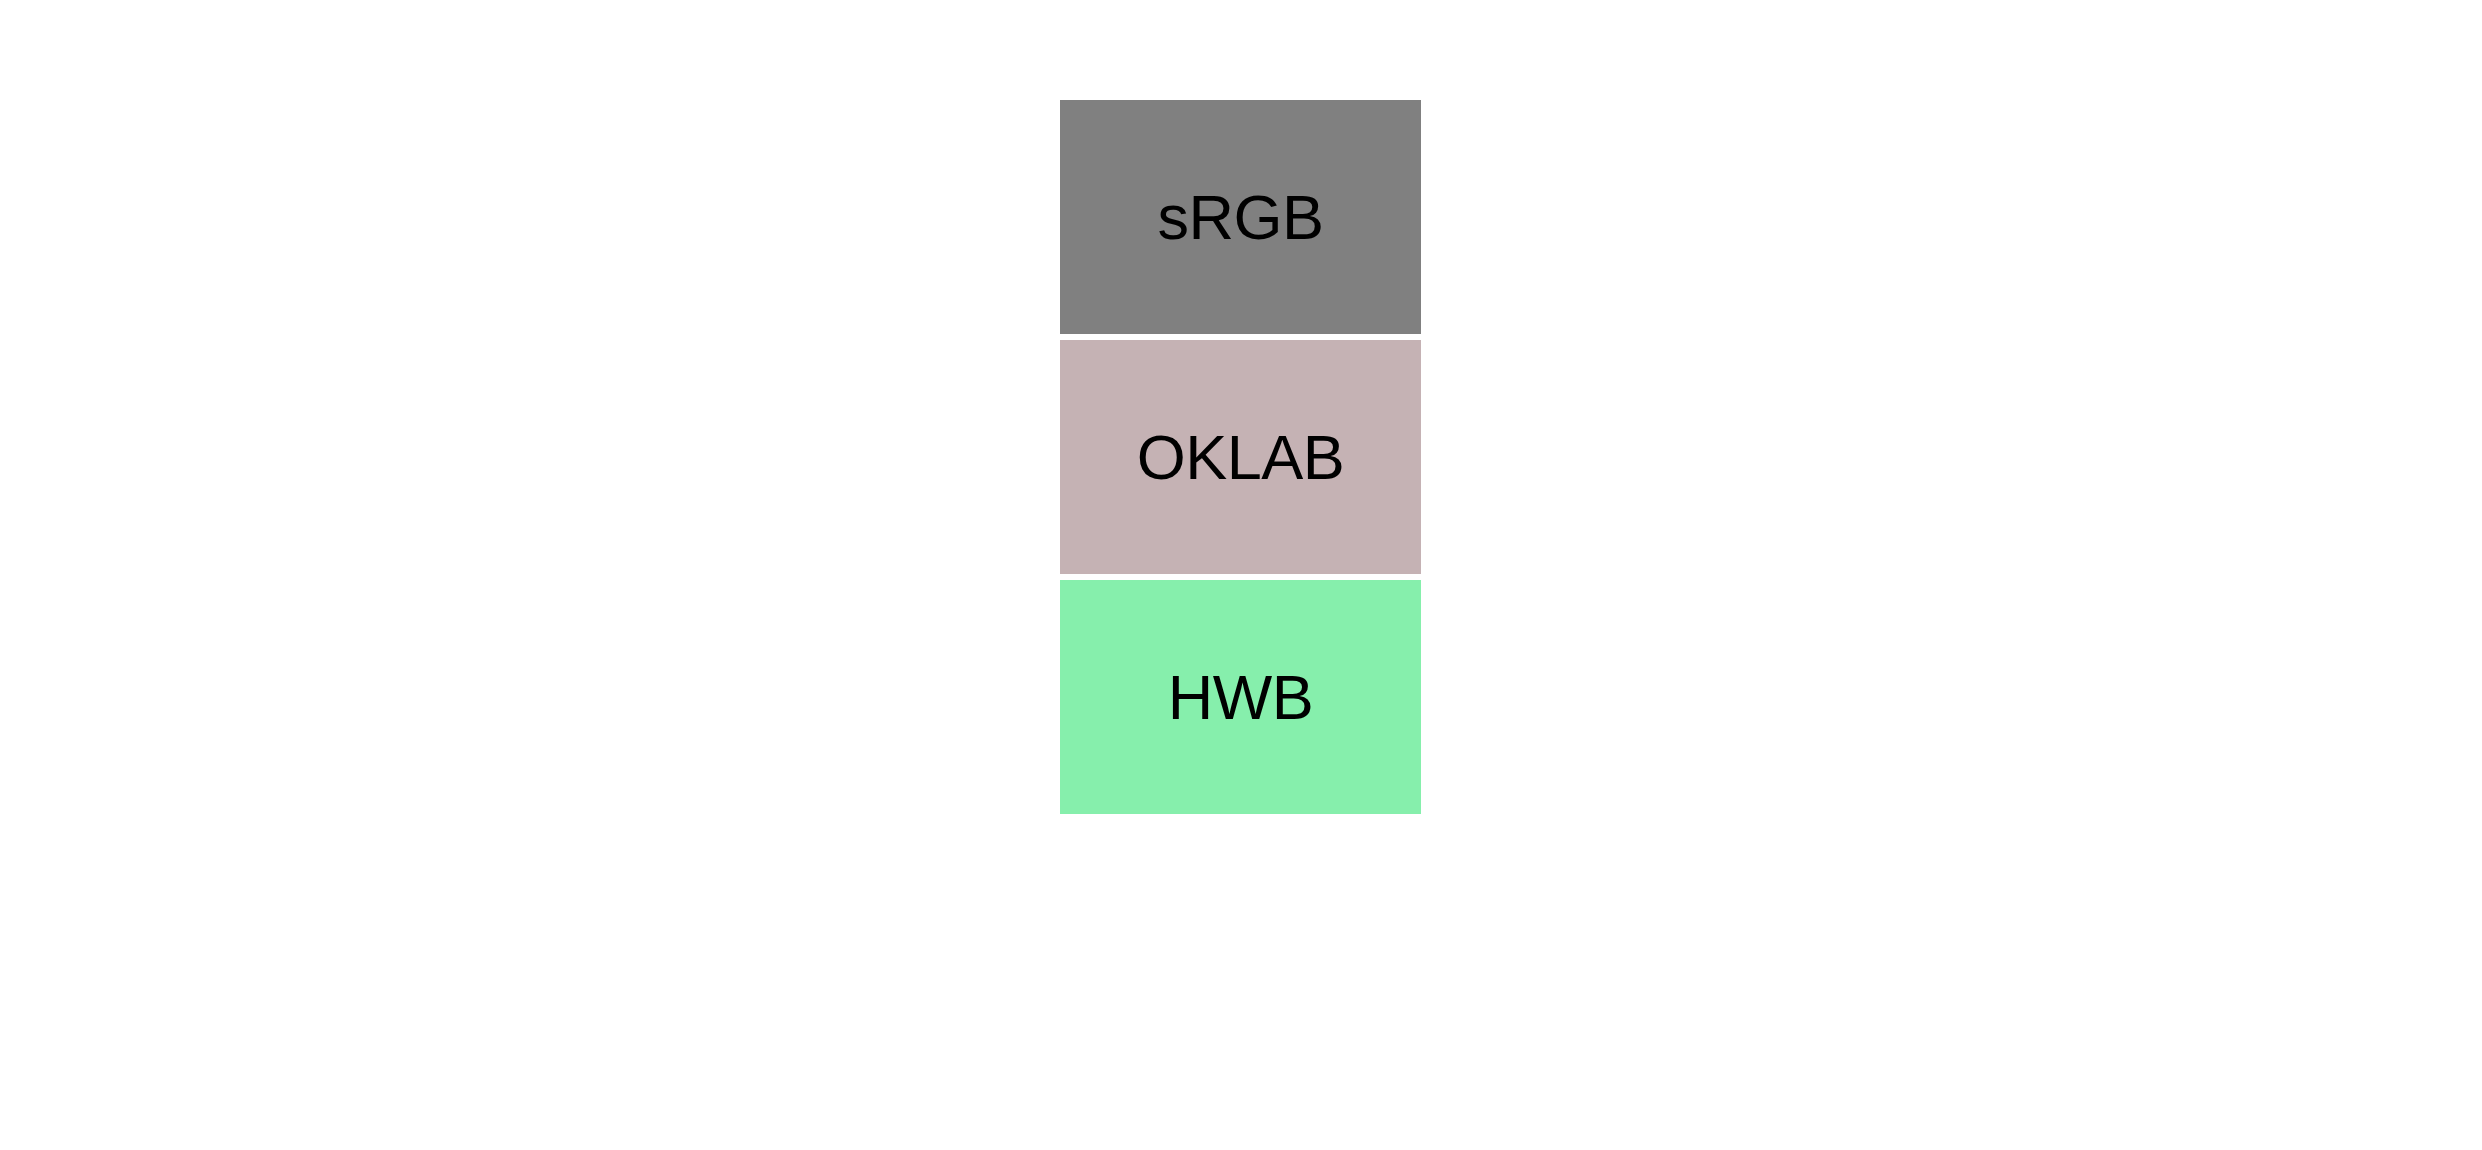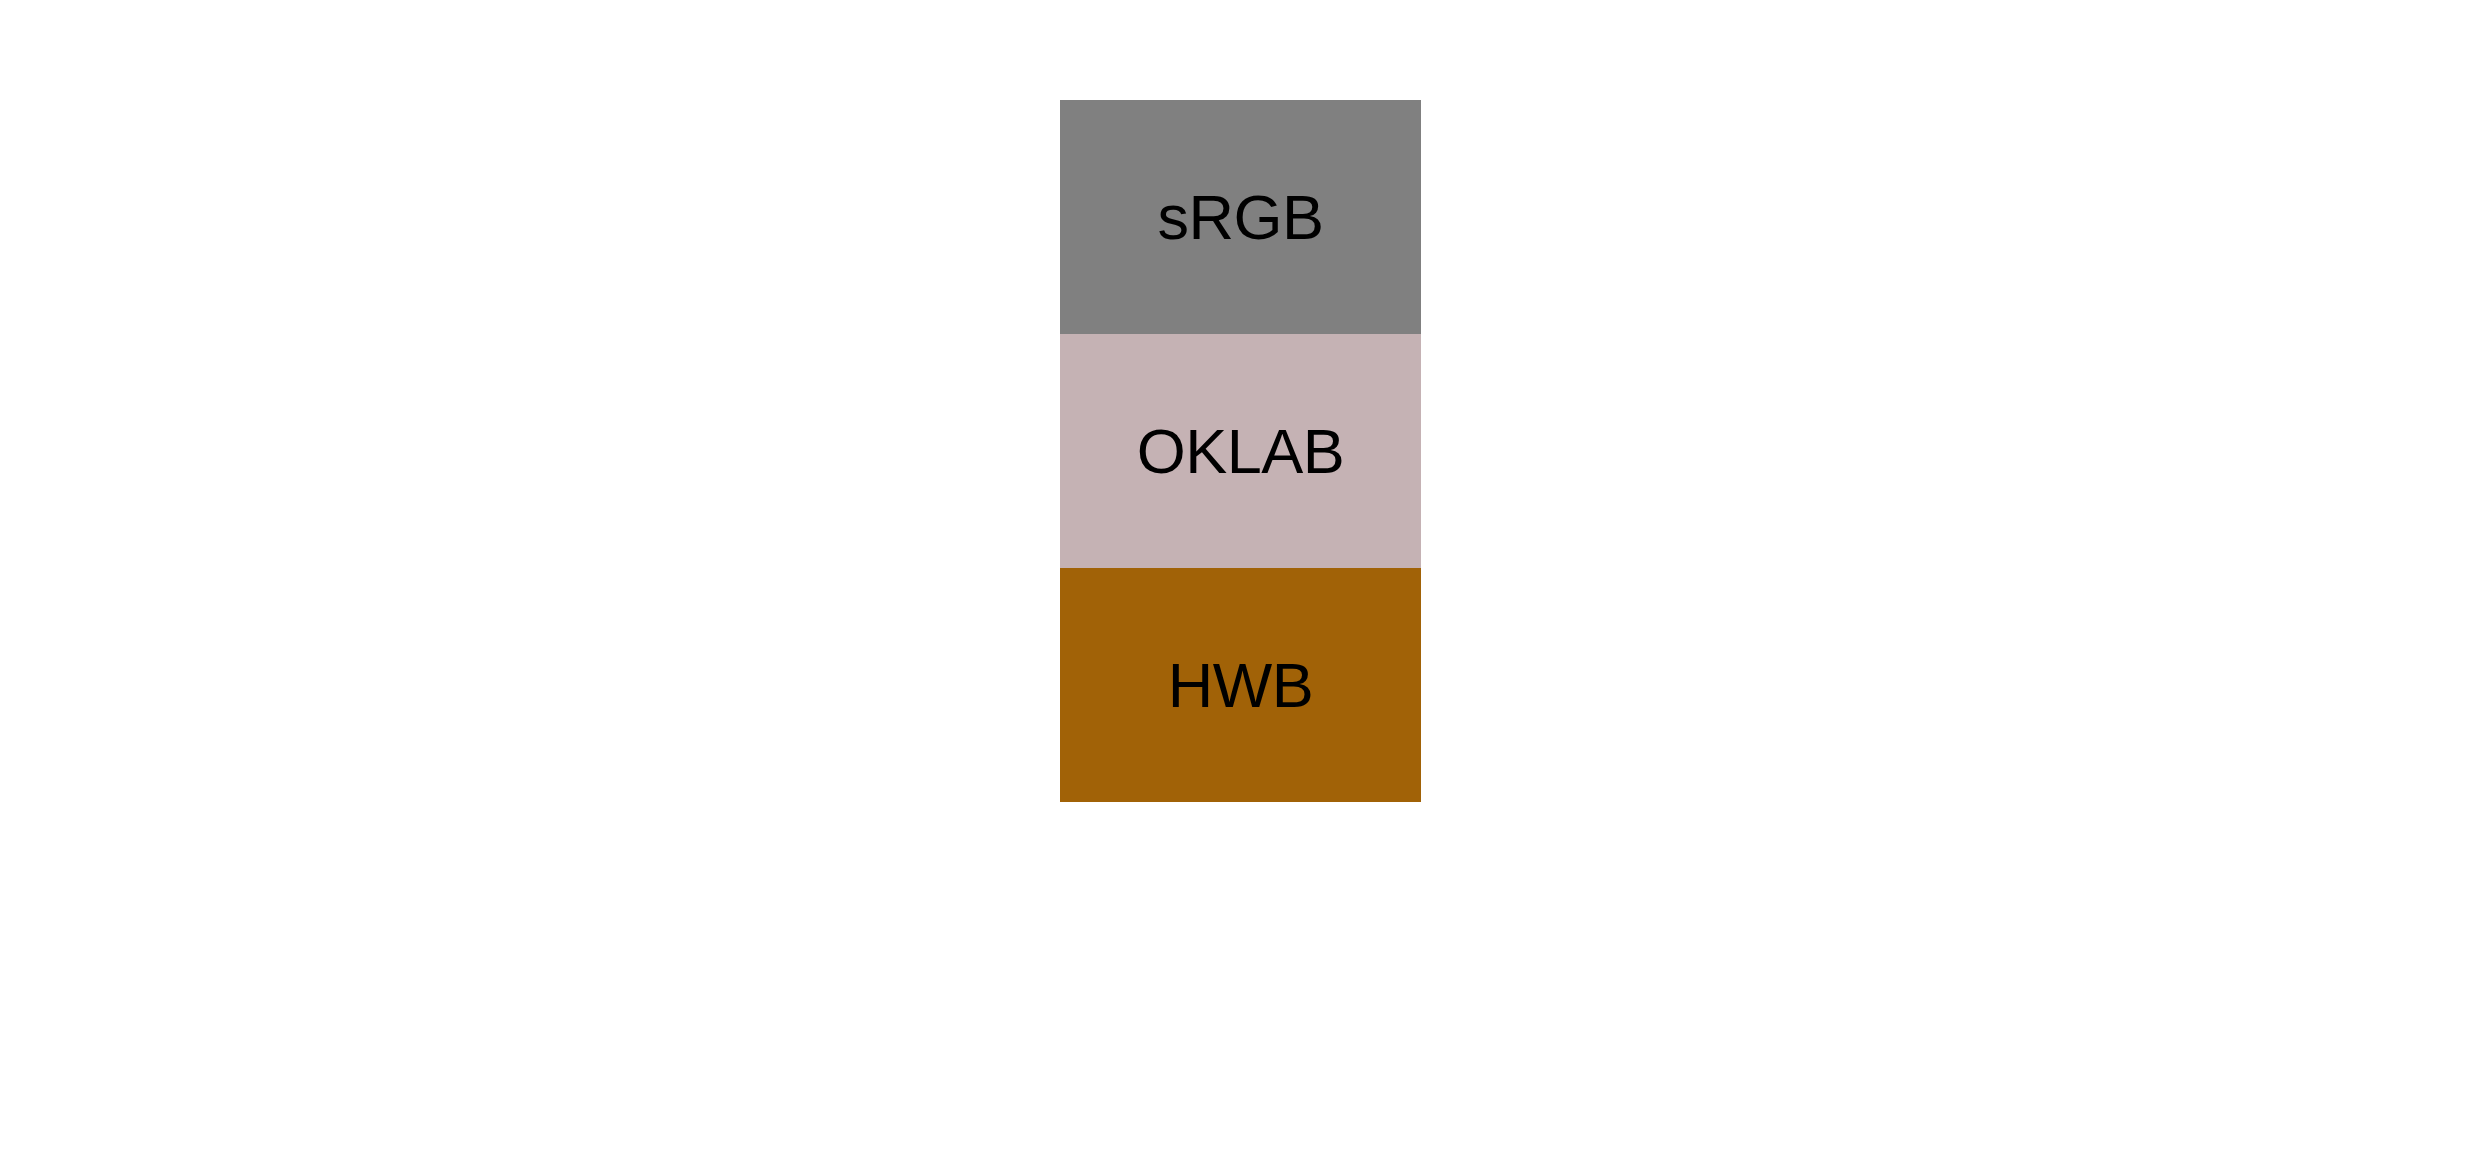--- a/index.html
+++ b/index.html
@@ -15,20 +15,21 @@
     overflow: hidden;
   }
   .swatch-stack {
     position: absolute;
     left: 1060px;
     top: 100px;
     width: 361px;
     height: 865px;
     display: flex;
     flex-direction: column;
+    gap: 6px;
   }
   .swatch {
     width: 100%;
     height: 234px;
     flex: 0 0 234px;
     display: flex;
     align-items: center;
     justify-content: center;
   }
   .swatch-label {
@@ -46,17 +47,17 @@
 
   <div class="swatch" style="background-color: rgb(128, 128, 128);">
     <span class="swatch-label">sRGB</span>
   </div>
 
   <div class="swatch" style="background-color: rgb(197, 178, 180);">
     <span class="swatch-label">OKLAB</span>
   </div>
 
 
-  <div class="swatch" style="background-color: #a16207; text-align: center;">
+  <div class="swatch" style="background-color: #86efac; text-align: center;">
     <span class="swatch-label">HWB</span>
   </div>
 
 </div>
 
 </body></html>

